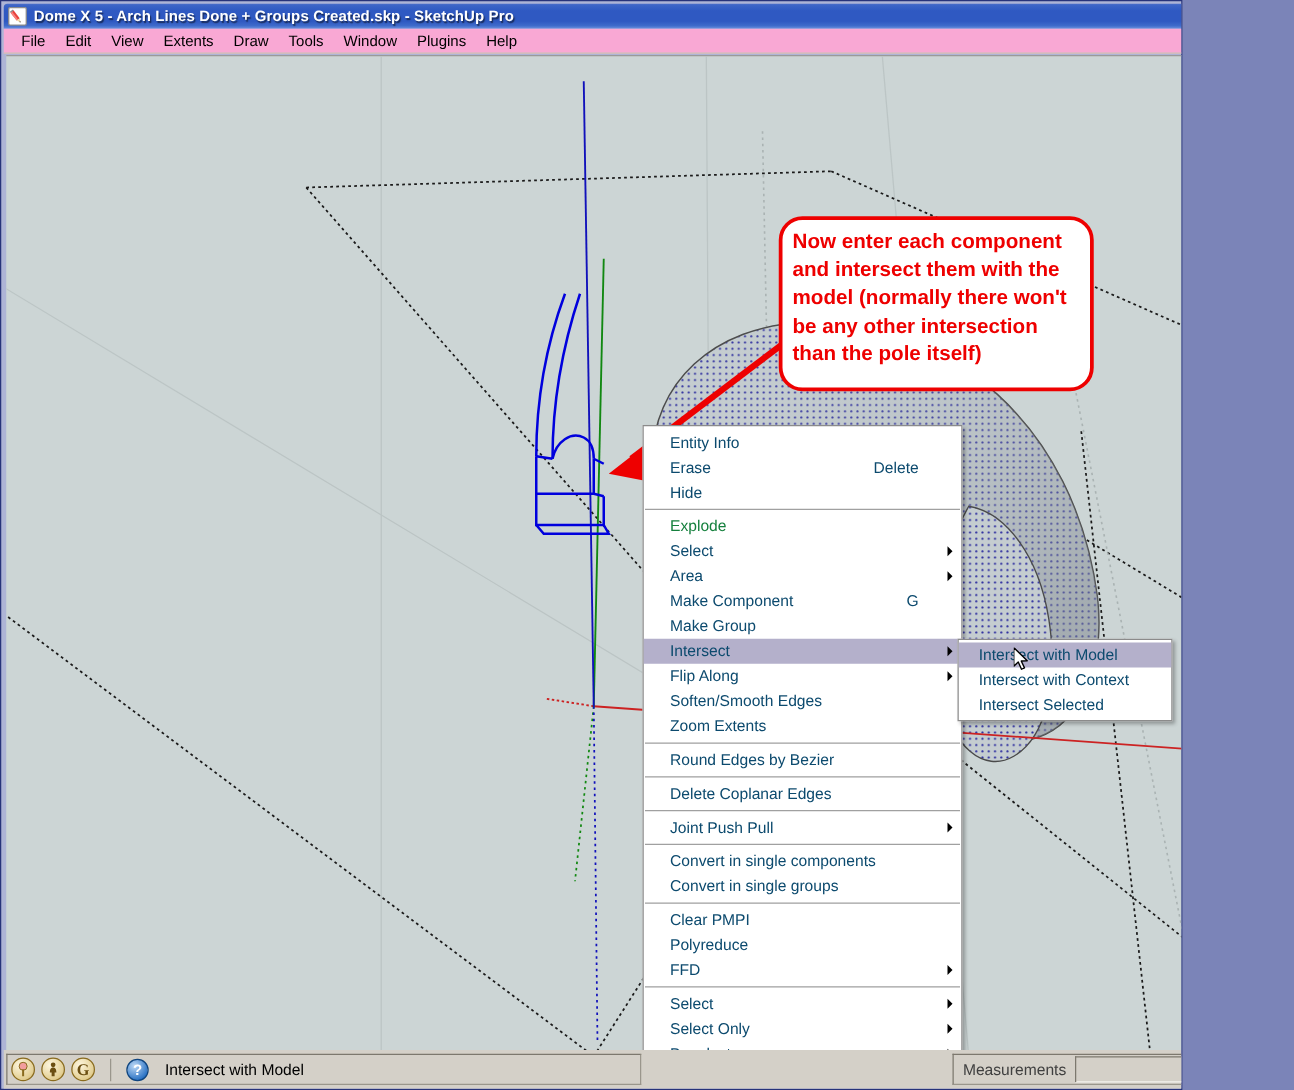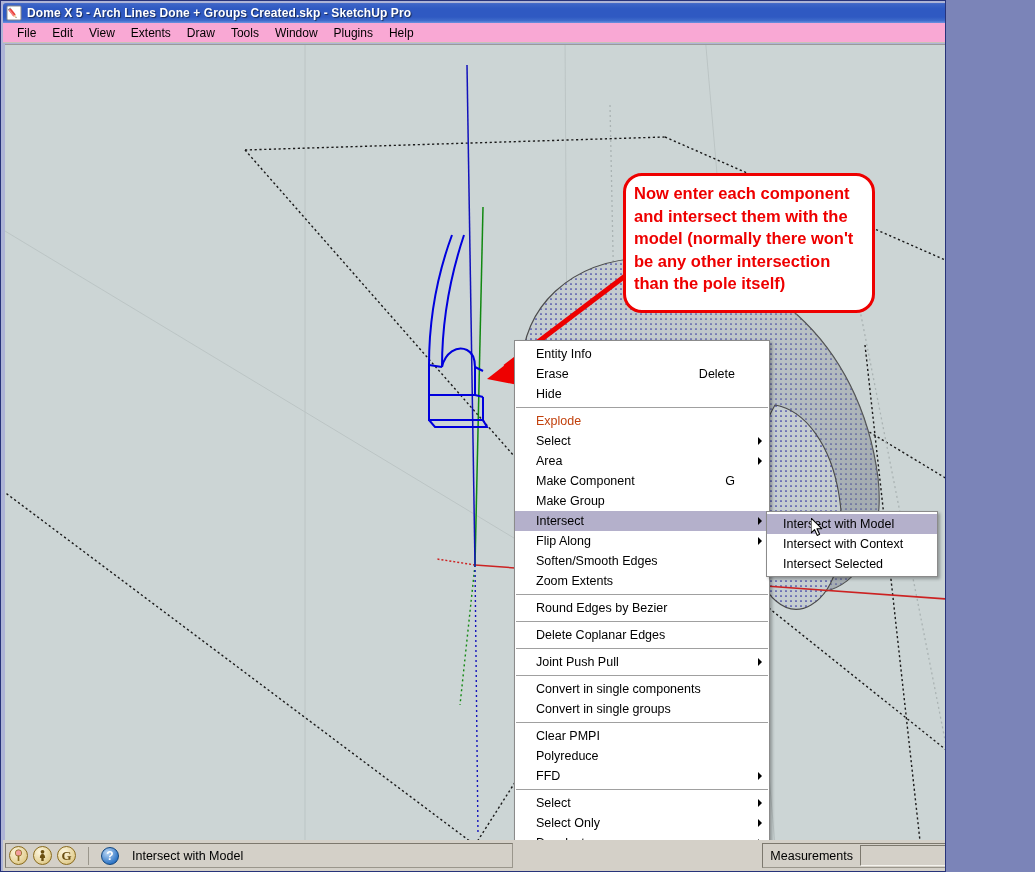--- a/index.html
+++ b/index.html
@@ -110,25 +110,25 @@
     background: #ffffff;
     border: 1px solid #8b8b8b;
     box-shadow: 2px 2px 3px rgba(0,0,0,.30);
     padding: 3px 0 0 0;
   }
   .cm-item {
     height: 20px;
     display: flex; align-items: center;
     padding: 0 6px 0 21px;
     font-size: 12.5px;
-    color: #000000;
+    color: #0c4a6e;
     position: relative;
     white-space: nowrap;
   }
-  .cm-item.disabled { color: #c2410c; }
+  .cm-item.disabled { color: #15803d; }
   .cm-item.hl { background: #b4b0cb; }
   .cm-item .accel {
     margin-left: auto;
     padding-right: 28px;
     font-size: 12.5px;
   }
   .cm-item .arrow {
     position: absolute; right: 7px; top: 50%;
     transform: translateY(-50%);
     width: 0; height: 0;
@@ -194,21 +194,21 @@
     width: 508px; height: 25px;
     border: 1px solid #9a968c;
     border-top-color: #7c786e; border-left-color: #7c786e;
     background: #d4d0c8;
     pointer-events: none;
   }
   #measure-wrap {
     position: absolute; right: 4px; top: 3px;
     display: flex; align-items: center; height: 25px;
   }
-  #measure-wrap .m-label { font-size: 12.5px; color: #000000; padding: 0 7px; }
+  #measure-wrap .m-label { font-size: 12.5px; color: #404040; padding: 0 7px; }
   #measure-wrap .m-input {
     width: 145px; height: 21px;
     background: #d4d0c8;
     border: 1px solid #7c786e;
     border-right-color: #f4f2ed; border-bottom-color: #f4f2ed;
     font-size: 12px;
   }
   #measure-wrap .m-box {
     border: 1px solid #9a968c;
     border-top-color: #7c786e; border-left-color: #7c786e;

